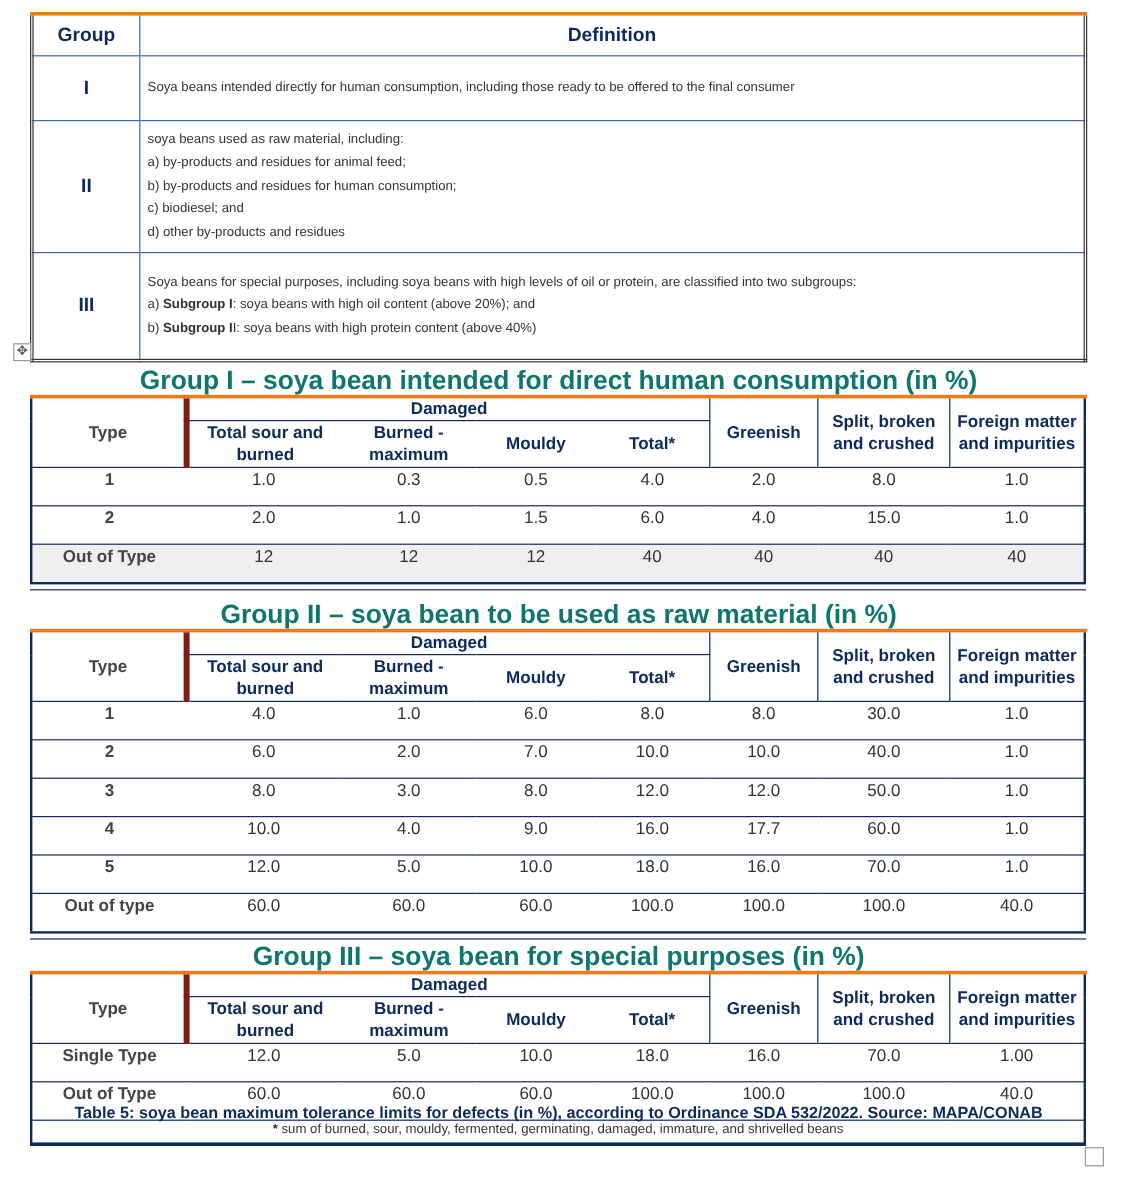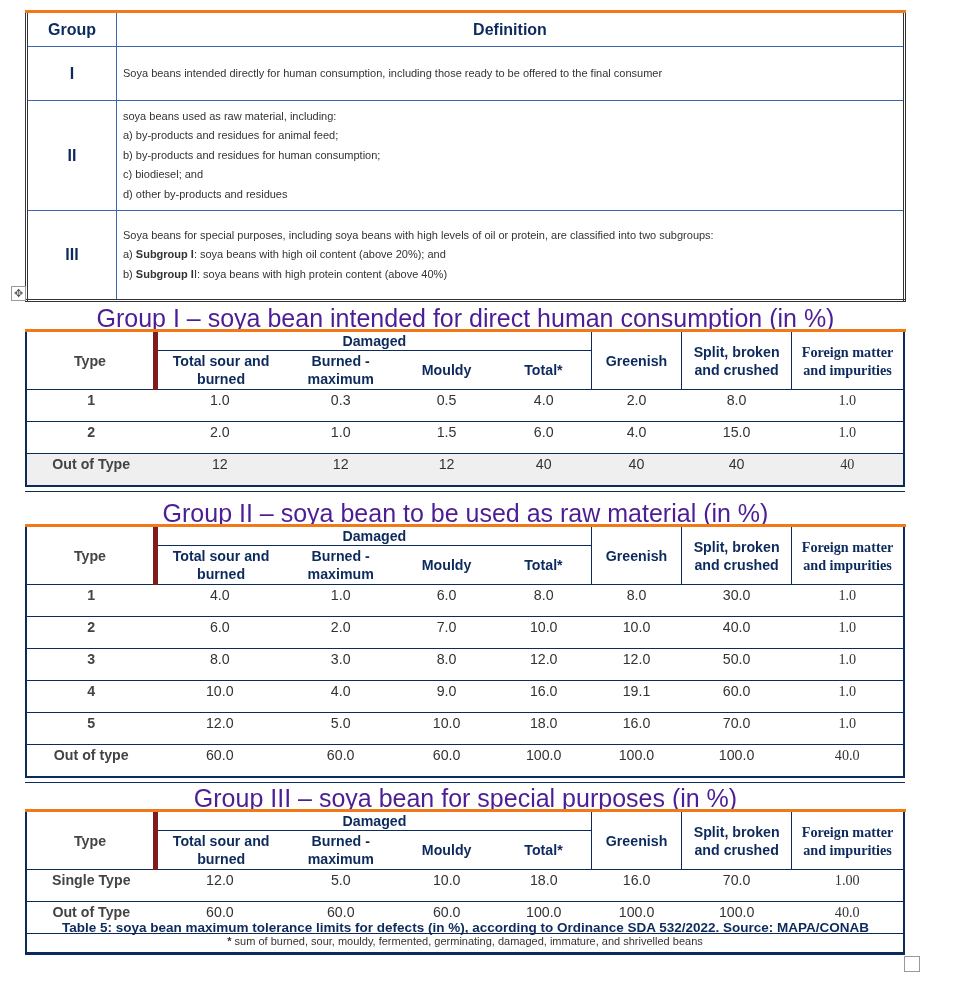--- a/index.html
+++ b/index.html
@@ -11,21 +11,21 @@
   .orange-bar { height:3px; background:#f07a1a; }
   .def-table { border-collapse:collapse; width:100%; border-left:3px double #333; border-right:3px double #333; border-bottom:3px double #333;border-radius:27px; }
   .def-table td { border:1px solid #3f66b0; font-size:11px; line-height:19.5px; vertical-align:middle; }
   .def-table tr:first-child td { border-top:none; }
   .def-table td.grp { width:86px; text-align:center; font-weight:bold; color:#0d2a5c; font-size:16px; }
   .def-table td.defn { padding:2px 6px 2px 6px; color:#333; }
   .def-table .hdr td { font-weight:bold; color:#0d2a5c; font-size:16px; text-align:center; height:31px; }
   .move-handle { position:absolute; left:11px; top:286px; width:13px; height:13px; border:1px solid #999; background:#fff; font-size:11px; line-height:12px; text-align:center; color:#555; }
 
   
-  .group-title { position:absolute; left:25px; width:881px; text-align:center; font-weight:normal; color:#4c1d95; font-size:25px; }
+  .group-title { position:absolute; left:25px; width:881px; text-align:center; font-weight:bold; color:#0f766e; font-size:22px; }
 
   
   .tol-wrap { position:absolute; left:25px; width:881px; }
   .tol-table { border-collapse:collapse; width:880px; border-left:2px solid #0d2a5c; border-right:2px solid #0d2a5c; }
   .tol-table th, .tol-table td { text-align:center; font-size:14.2px; padding:0; }
   .tol-table th { font-weight:bold; color:#0d2a5c; line-height:18px; }
   .tol-table td { color:#333; height:29px; border-top:1px solid #0d2a5c; vertical-align:top; padding-top:2px; }
   .tol-table td.type { font-weight:bold; color:#444; }
   .tol-table th.type-h { color:#444; width:128px; border-right:5px solid #7f1d1d; }
   .tol-table th.dmg { border-bottom:1px solid #0d2a5c; height:18px; border-right:1px solid #0d2a5c; }
@@ -33,21 +33,21 @@
   .tol-table th.sub.last { border-right:1px solid #0d2a5c; }
   .tol-table th.side { border-right:1px solid #0d2a5c; }
   .tol-table th.side.end { border-right:none; }
   .tol-table tr.gray td { background:#efefef; }
   .tol-table .w-total-sour { width:128px;margin-top:44px; }
   .tol-table .w-burned { width:114px; }
   .tol-table .w-mouldy { width:100px; }
   .tol-table .w-total { width:96px; }
   .tol-table .w-green { width:90px;margin-left:44px; }
   .tol-table .w-split { width:110px; }
-  .tol-table .w-foreign { width:112px;font-family:Liberation Serif, serif; }
+  .tol-table .w-foreign { width:112px; }
   .bottom-double { height:4px; border-top:2px solid #0d2a5c; border-bottom:1px solid #0d2a5c; width:880px; }
   .footnote-row td { font-size:11px !important; height:18px !important; padding-top:1px !important; color:#333; }
   .caption { position:absolute; left:25px; top:920px; width:881px; text-align:center; font-weight:bold; color:#0d2a5c; font-size:13.5px; }
   .caption-rule { position:absolute; left:25px; top:952px; width:880px; height:3px; background:#0d2a5c; }
   .checkbox { position:absolute; left:904px; top:956px; width:14px; height:14px; border:1px solid #999; background:#fff; }
 </style>
 </head>
 <body>
 
 <div class="def-wrap">
@@ -187,21 +187,21 @@
           <td class="w-green">12.0</td>
           <td class="w-split">50.0</td>
           <td class="w-foreign">1.0</td>
         </tr>
         <tr class="">
           <td class="type">4</td>
           <td class="w-total-sour">10.0</td>
           <td class="w-burned">4.0</td>
           <td class="w-mouldy">9.0</td>
           <td class="w-total">16.0</td>
-          <td class="w-green">19.1</td>
+          <td class="w-green">17.7</td>
           <td class="w-split">60.0</td>
           <td class="w-foreign">1.0</td>
         </tr>
         <tr class="">
           <td class="type">5</td>
           <td class="w-total-sour">12.0</td>
           <td class="w-burned">5.0</td>
           <td class="w-mouldy">10.0</td>
           <td class="w-total">18.0</td>
           <td class="w-green">16.0</td>

